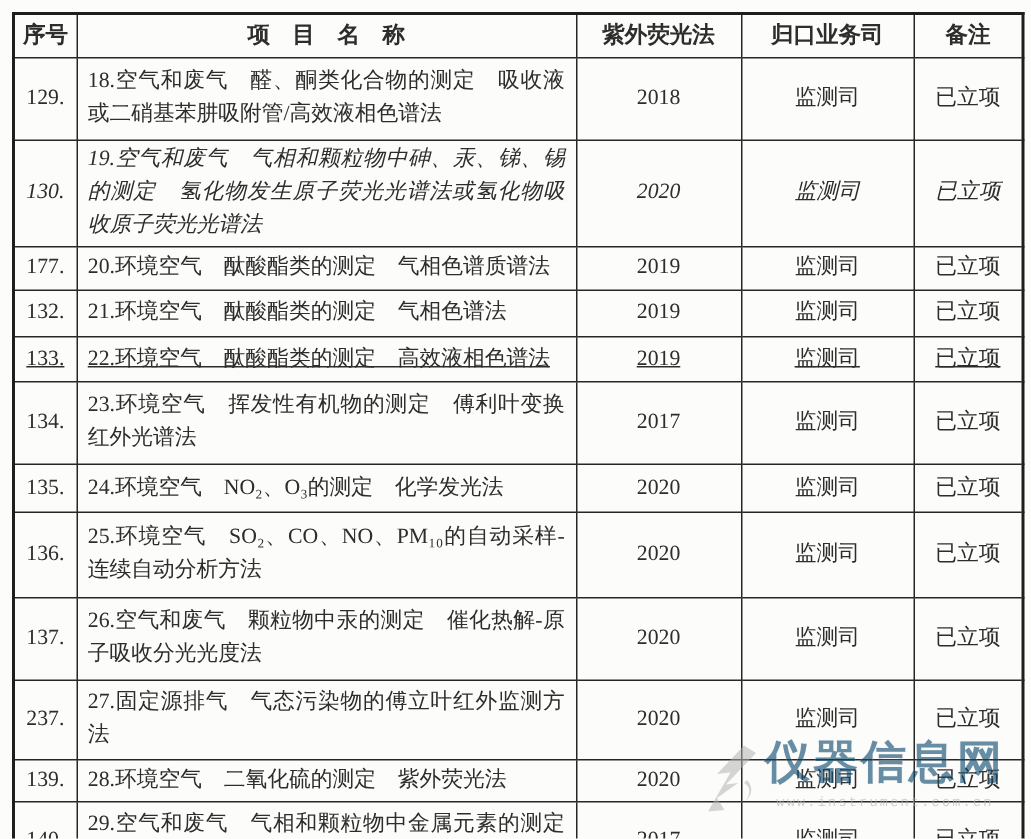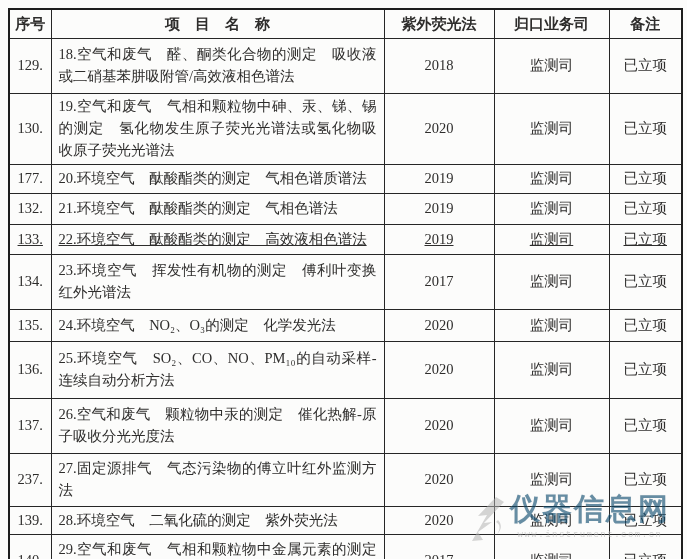--- a/index.html
+++ b/index.html
@@ -44,21 +44,21 @@
     white-space: nowrap;
   }
   .std-table td.c-name {
     text-align: left;
     padding: 2px 7px;
     text-align: justify;
     margin-left: 10px;
   }
   
   tbody tr:nth-child(1)  td { height: 50px; }
-  tbody tr:nth-child(2)  td { height: 66px; }
+  tbody tr:nth-child(2)  td { height: 66px; font-style: italic; }
   tbody tr:nth-child(3)  td { height: 24px; }
   tbody tr:nth-child(4)  td { height: 26px; font-family: Liberation Serif, serif; }
   tbody tr:nth-child(5)  td { height: 25px; text-decoration: underline; }
   tbody tr:nth-child(6)  td { height: 50px; }
   tbody tr:nth-child(7)  td { height: 27px; }
   tbody tr:nth-child(8)  td { height: 52px; }
   tbody tr:nth-child(9)  td { height: 50px; }
   tbody tr:nth-child(10) td { height: 48px; }
   tbody tr:nth-child(11) td { height: 23px; }
   tbody tr:nth-child(12) td { height: 48px; }

